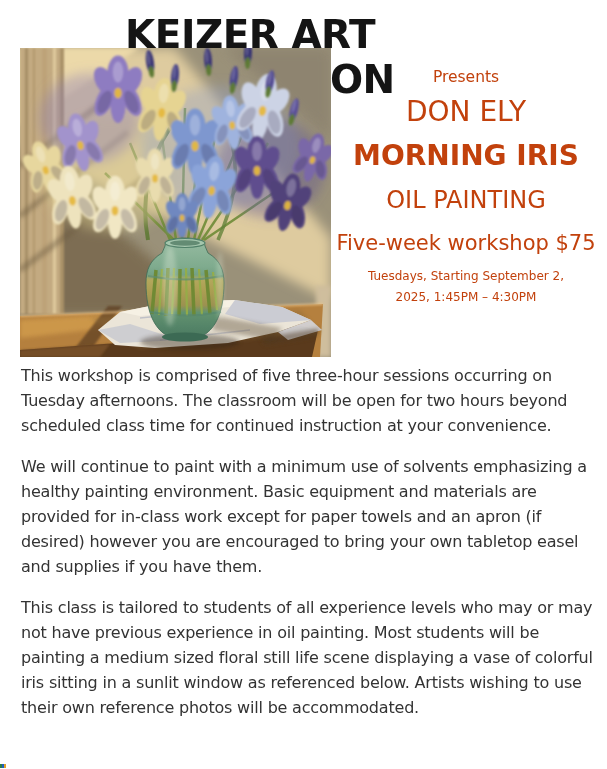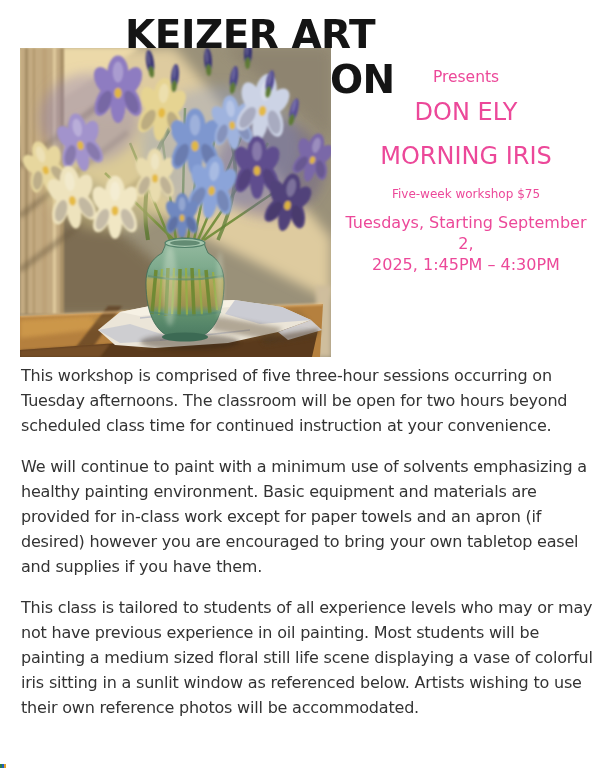--- a/index.html
+++ b/index.html
@@ -17,29 +17,29 @@
   }
 
   .art{
     position:absolute;left:20px;top:48px;width:311px;height:309px;
     overflow:hidden;
   }
   .art svg{display:block;width:311px;height:309px;}
 
   .info{
     position:absolute;left:336px;top:56px;width:260px;
-    text-align:center;color:#ec4899;
+    text-align:center;color:#c2410c;
   }
   .info p{margin:0;}
   .presents{margin-top:12px !important;font-size:15.5px;}
-  .artist{margin-top:12px !important;font-size:24px;line-height:28px;}
-  .wtitle1{margin-top:16px !important;font-size:24px;line-height:28px;}
+  .artist{margin-top:12px !important;font-size:28px;line-height:28px;}
+  .wtitle1{margin-top:16px !important;font-size:28px;line-height:28px;font-weight:bold;}
   .wtitle2{margin-top:16px !important;font-size:24px;line-height:28px;}
-  .price{margin-top:17px !important;font-size:12px;}
-  .sched{margin-top:11px !important;font-size:16px;line-height:21px;}
+  .price{margin-top:17px !important;font-size:21px;}
+  .sched{margin-top:11px !important;font-size:12px;line-height:21px;}
 
   .bodytext{
     position:absolute;left:21px;top:363px;width:572px;color:#333;
     font-size:16px;line-height:25px;letter-spacing:-0.2px;
   }
   .bodytext p{margin:0 0 16px 0;}
 
   .sliver{position:absolute;left:0;top:764px;height:5px;width:8px;}
   .sliver i{display:inline-block;width:2px;height:4px;vertical-align:top;}
   .sv1{background:#2e7d46;}
@@ -219,20 +219,21 @@
         <ellipse cx="200" cy="238" rx="3.5" ry="34" fill="#d9e6d1" opacity="0.35" filter="url(#b2)"></ellipse>
         <ellipse cx="165" cy="289" rx="23" ry="4.5" fill="#3c6a54"></ellipse>
       </g>
     </svg>
   </div>
 
   <div class="info">
     <p class="presents">Presents</p>
     <p class="artist">DON ELY</p>
     <p class="wtitle1">MORNING IRIS</p>
+    <p class="wtitle2">OIL PAINTING</p>
     <p class="price">Five-week workshop $75</p>
     <p class="sched"><span>Tuesdays, Starting September 2,</span><br><span>2025, 1:45PM – 4:30PM</span></p>
   </div>
 
   <div class="bodytext">
     <p>This workshop is comprised of five three-hour sessions occurring on Tuesday afternoons. The classroom will be open for two hours beyond scheduled class time for continued instruction at your convenience.</p>
     <p>We will continue to paint with a minimum use of solvents emphasizing a healthy painting environment. Basic equipment and materials are provided for in-class work except for paper towels and an apron (if desired) however you are encouraged to bring your own tabletop easel and supplies if you have them.</p>
     <p>This class is tailored to students of all experience levels who may or may not have previous experience in oil painting. Most students will be painting a medium sized floral still life scene displaying a vase of colorful iris sitting in a sunlit window as referenced below. Artists wishing to use their own reference photos will be accommodated.</p>
   </div>
 

